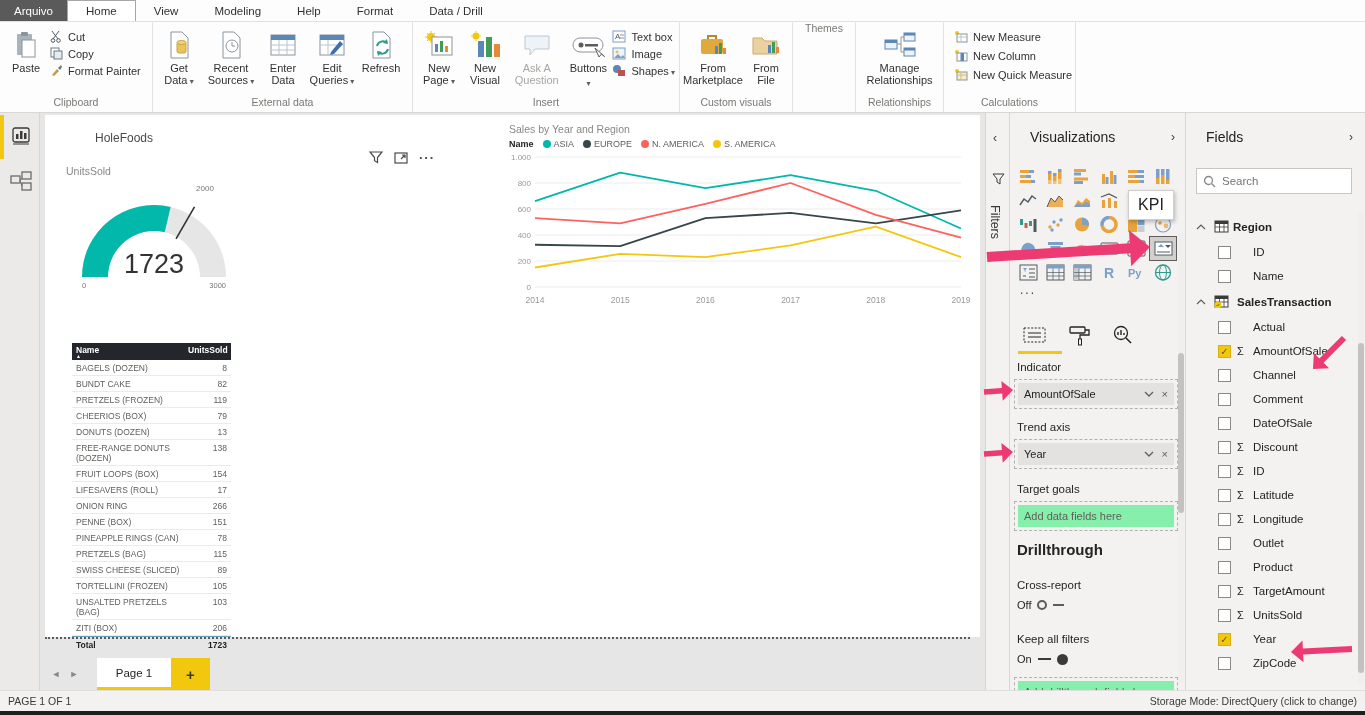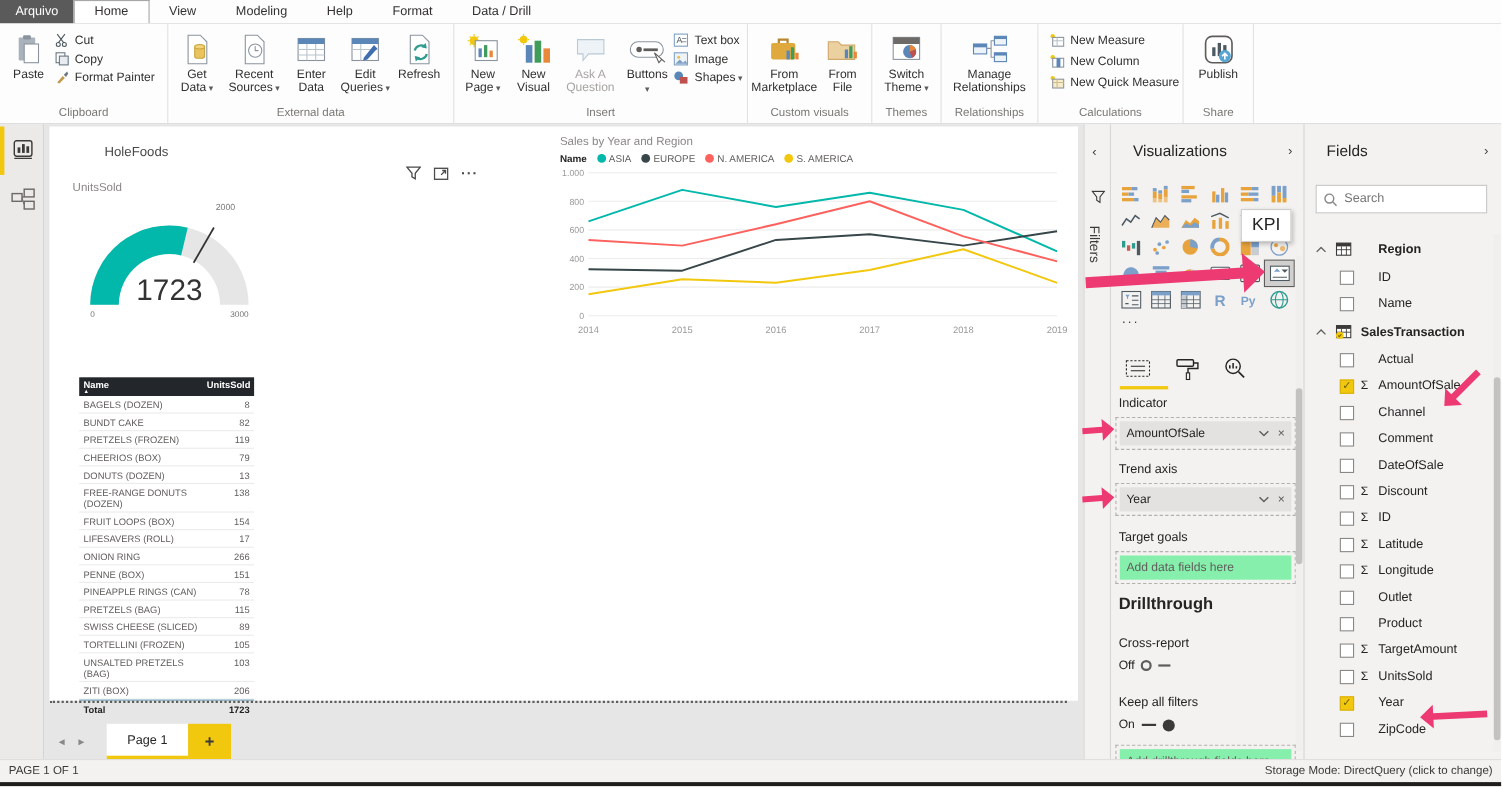--- a/index.html
+++ b/index.html
@@ -316,34 +316,20 @@
                 <rect x="25" y="16" width="3" height="6" fill="#e8883a"></rect>
               </svg>
             </span>
           <span class="bl" style="width:32px">From File</span>
         </div>
       </div>
       <div class="rlabel">Custom visuals</div>
     </div>
 
     <div class="rgroup" style="left:793px;width:63px">
-      <div class="rbody" style="justify-content:center">
-        <div class="bigbtn">
-          <span class="bi">
-              <svg width="28" height="26">
-                <rect x="2" y="2" width="24" height="20" fill="#fff" stroke="#8b949e"></rect>
-                <rect x="2" y="2" width="24" height="6" fill="#6d6a67"></rect>
-                <circle cx="17" cy="15" r="6" fill="#5b86b8"></circle>
-                <path d="M17 15 L17 9 A6 6 0 0 1 22.5 13 Z" fill="#e8883a"></path>
-                <path d="M17 15 L22.5 13 A6 6 0 0 1 19 20.5 Z" fill="#c0504d"></path>
-              </svg>
-            </span>
-          <span class="bl caret" style="width:44px">Switch Theme</span>
-        </div>
-      </div>
       <div class="rlabel">Themes</div>
     </div>
 
     <div class="rgroup" style="left:856px;width:88px">
       <div class="rbody" style="justify-content:center">
         <div class="bigbtn">
           <span class="bi">
               <svg width="34" height="28">
                 <rect x="2" y="9" width="12" height="9" fill="#eef3f8" stroke="#5b86b8"></rect>
                 <rect x="2" y="9" width="12" height="3" fill="#5b86b8"></rect>
@@ -385,38 +371,20 @@
                 <rect x="3" y="4" width="10" height="8" fill="#f7ecc9" stroke="#8b949e"></rect>
                 <path d="M3 7 h10 M7 4 v8" stroke="#cdbd8a"></path>
               </svg>
               <span>New Quick Measure</span>
             </div>
         </div>
       </div>
       <div class="rlabel">Calculations</div>
     </div>
 
-    <div class="rgroup" style="left:1076px;width:64px">
-      <div class="rbody" style="justify-content:center">
-        <div class="bigbtn">
-          <span class="bi">
-              <svg width="30" height="30">
-                <rect x="3" y="3" width="24" height="24" rx="6" fill="#fff" stroke="#5f5d5b" stroke-width="1.5"></rect>
-                <rect x="9" y="13" width="3" height="8" fill="#4e5a61"></rect>
-                <rect x="14" y="9" width="3" height="12" fill="#4e5a61"></rect>
-                <rect x="19" y="11" width="3" height="6" fill="#4e5a61"></rect>
-                <circle cx="20.5" cy="21" r="5.5" fill="#56a6d4"></circle>
-                <path d="M20.5 24 v-5 M18 21 l2.5 -2.5 2.5 2.5" stroke="#fff" stroke-width="1.5" fill="none"></path>
-              </svg>
-            </span>
-          <span class="bl">Publish</span>
-        </div>
-      </div>
-      <div class="rlabel">Share</div>
-    </div>
   </div>
 
   <div class="main">
 
     <div class="viewbar">
       <div class="active-ind"></div>
       <div class="viewbtn" style="top:10px">
         <svg width="20" height="20">
             <rect x="2" y="2" width="16" height="14" rx="2" fill="none" stroke="#3b3a39" stroke-width="1.3"></rect>
             <rect x="5" y="8" width="2.5" height="5" fill="#3b3a39"></rect>
@@ -901,21 +869,21 @@
       <div class="ftree" id="ftree">
           <div class="frow thead">
             <svg width="10" height="6" style="margin-left:10px;flex:none">
               <path d="M1 5 L5 1 L9 5" fill="none" stroke="#605e5c" stroke-width="1.2"></path>
             </svg>
             <svg width="15" height="13" style="margin-left:8px;flex:none">
               <rect x="1" y="1" width="13" height="11" fill="#fff" stroke="#3b3a39"></rect>
               <rect x="1" y="1" width="13" height="3" fill="#3b3a39"></rect>
               <path d="M1 7 h13 M5.5 4 v8 M10 4 v8" stroke="#3b3a39" stroke-width=".8"></path>
             </svg>
-            <span class="fname" style="margin-left:24px">Region</span>
+            <span class="fname" style="margin-left:4px">Region</span>
           </div>
           <div class="frow">
             <span class="fchk"></span>
             <span class="fsig"></span>
             <span class="fname">ID</span>
           </div>
           <div class="frow">
             <span class="fchk"></span>
             <span class="fsig"></span>
             <span class="fname">Name</span>

